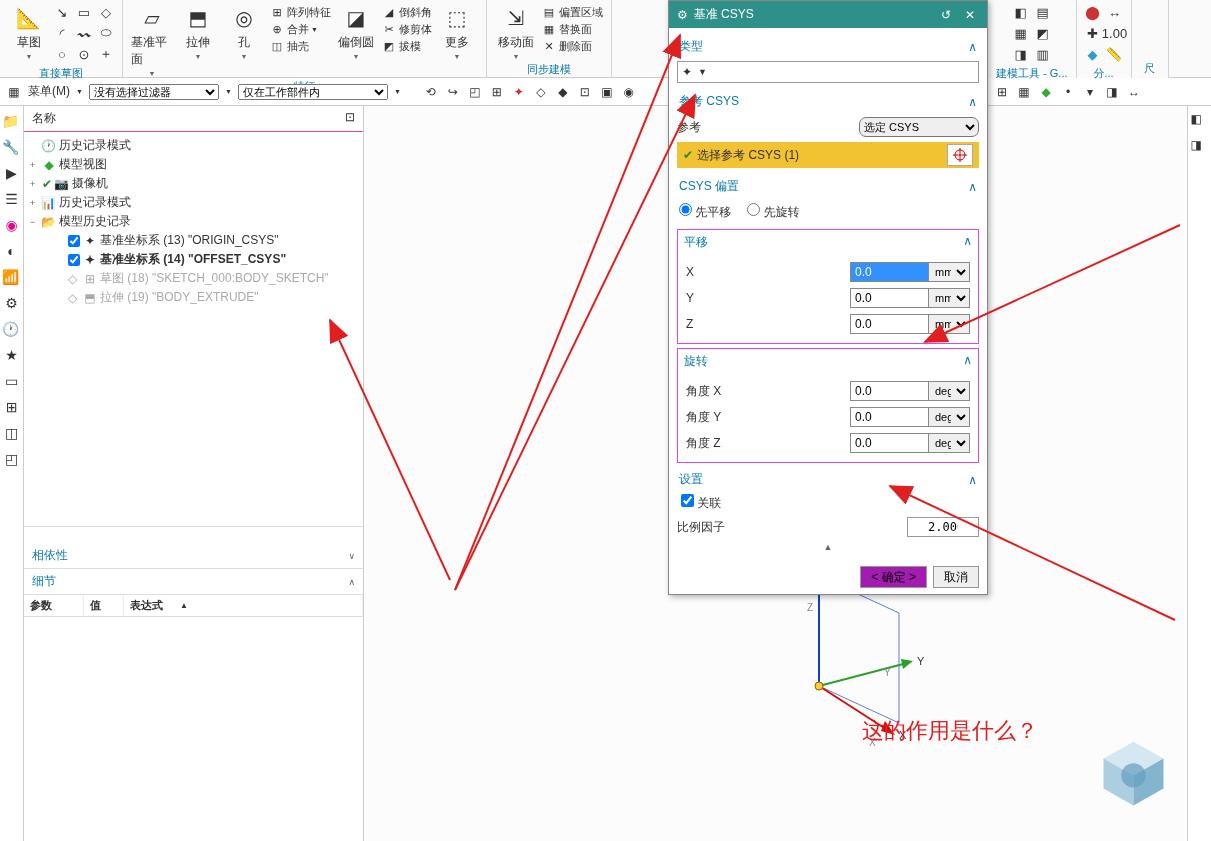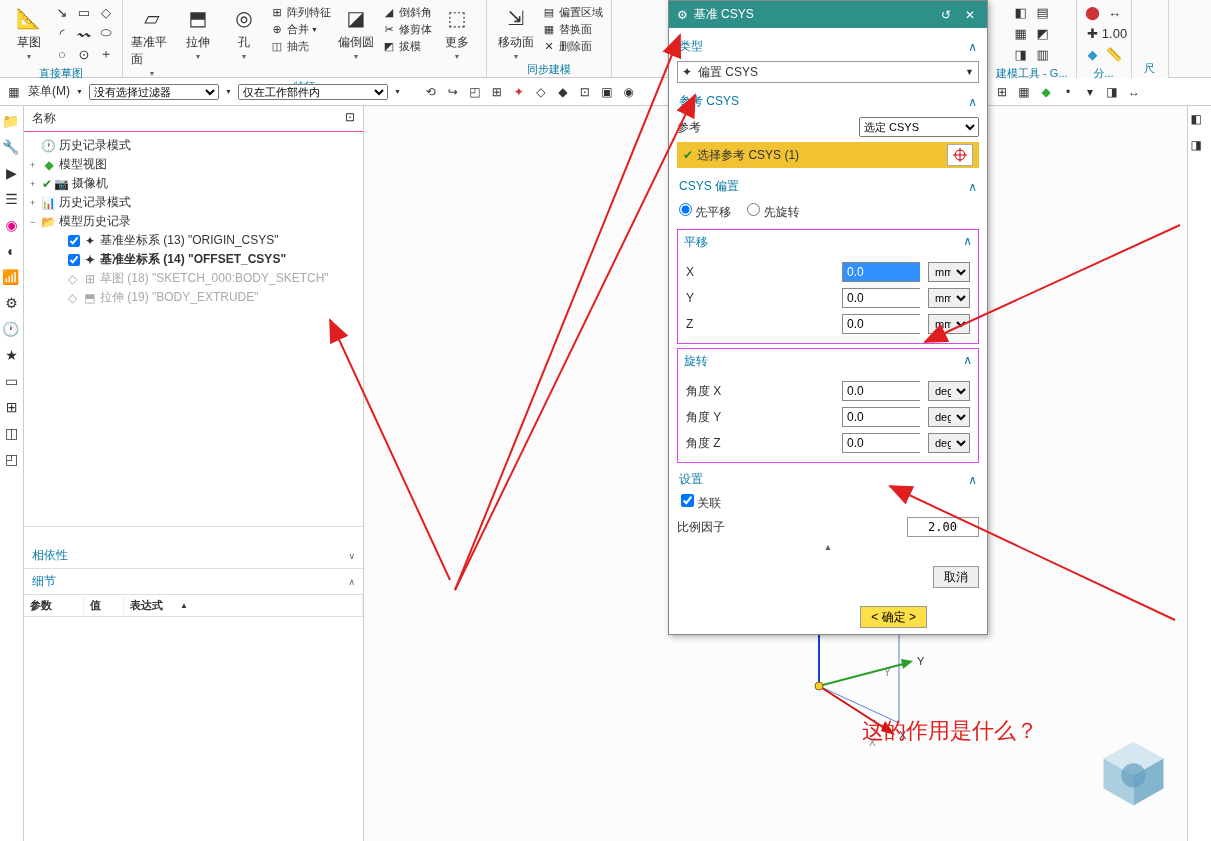--- a/index.html
+++ b/index.html
@@ -70,25 +70,25 @@
 .sel-ref .tgt { width:26px; height:22px; border:1px solid #aaa; background:#fff; display:flex; align-items:center; justify-content:center; margin-left:auto; }
 .sel-ref .tgt svg { width:16px; height:16px; }
 .radio-row { display:flex; gap:16px; padding:4px 2px; }
 .sub-box { border:1px solid #d946ef; margin:4px 0; }
 .sub-box .sub-hd { color:#0a7aa6; padding:4px 6px; display:flex; justify-content:space-between; }
 .sub-body { padding:4px 8px 6px; }
 .num-row { display:flex; align-items:center; height:26px; }
 .num-row .nl { flex:1; }
 .num-row .nin { width:78px; height:20px; font-size:12px; padding:0 4px; border:1px solid #888; border-right:none; }
 .num-row .nin.hl { background:#3390ff; color:#fff; }
-.num-row .unit { width:42px; height:20px; border:1px solid #888; font-size:11px; padding:0 2px;margin-left:8px; }
+.num-row .unit { width:42px; height:20px; border:1px solid #888; font-size:11px; padding:0 2px; }
 .triangle-row { text-align:center; color:#666; font-size:9px; padding:2px 0; }
 .dlg-footer { display:flex; justify-content:flex-end; gap:6px; padding:6px 8px; background:#fff; }
 .dlg-footer button { height:22px; padding:0 10px; font-size:12px; border:1px solid #999; background:#eee; cursor:pointer; }
-.dlg-footer button.primary { background:#fde047;margin-top:40px; }
+.dlg-footer button.primary { background:#a21caf; }
 input.plain { height:20px; border:1px solid #999; padding:0 20px; font-size:12px; font-family: monospace; }
 
 
 .triad { position:absolute; left:425px; top:385px; width:150px; height:260px; }
 .logo-cube { position:absolute; right:40px; bottom:30px; width:75px; height:75px; opacity:0.85; }
 
 svg.arrows { position:absolute; left:0; top:0; width:1211px; height:841px; pointer-events:none; }
 </style>
 </head>
 <body>
@@ -399,31 +399,30 @@
     <span class="tbtn">↺</span>
     <span class="tbtn">✕</span>
   </div>
   <div class="dlg-body">
     <div class="section-hd">
         <span>类型</span>
         <span class="chev">∧</span>
       </div>
     <div class="dd">
       <span class="dd-ico">✦</span>
-      <span class="dd-label">偏置 CSYS</span>
       <span class="dd-arr">▼</span>
     </div>
 
     <div class="section-hd">
         <span>参考 CSYS</span>
         <span class="chev">∧</span>
       </div>
     <div class="field-row">
       <span class="lbl">参考</span>
-      <select style="width:120px;height:20px;font-size:11px;"><option>选定 CSYS</option></select>
+      <select style="width:120px;height:20px;font-size:11px;border-radius:7px;"><option>选定 CSYS</option></select>
     </div>
     <div class="sel-ref">
       <span class="chk">✔</span>
       <span>选择参考 CSYS (1)</span>
       <span class="tgt">
         <svg viewBox="0 0 16 16">
             <circle cx="8" cy="8" r="5" fill="none" stroke="#c00" stroke-width="1"></circle>
             <line x1="8" y1="1" x2="8" y2="15" stroke="#c00"></line>
             <line x1="1" y1="8" x2="15" y2="8" stroke="#c00"></line>
           </svg>

